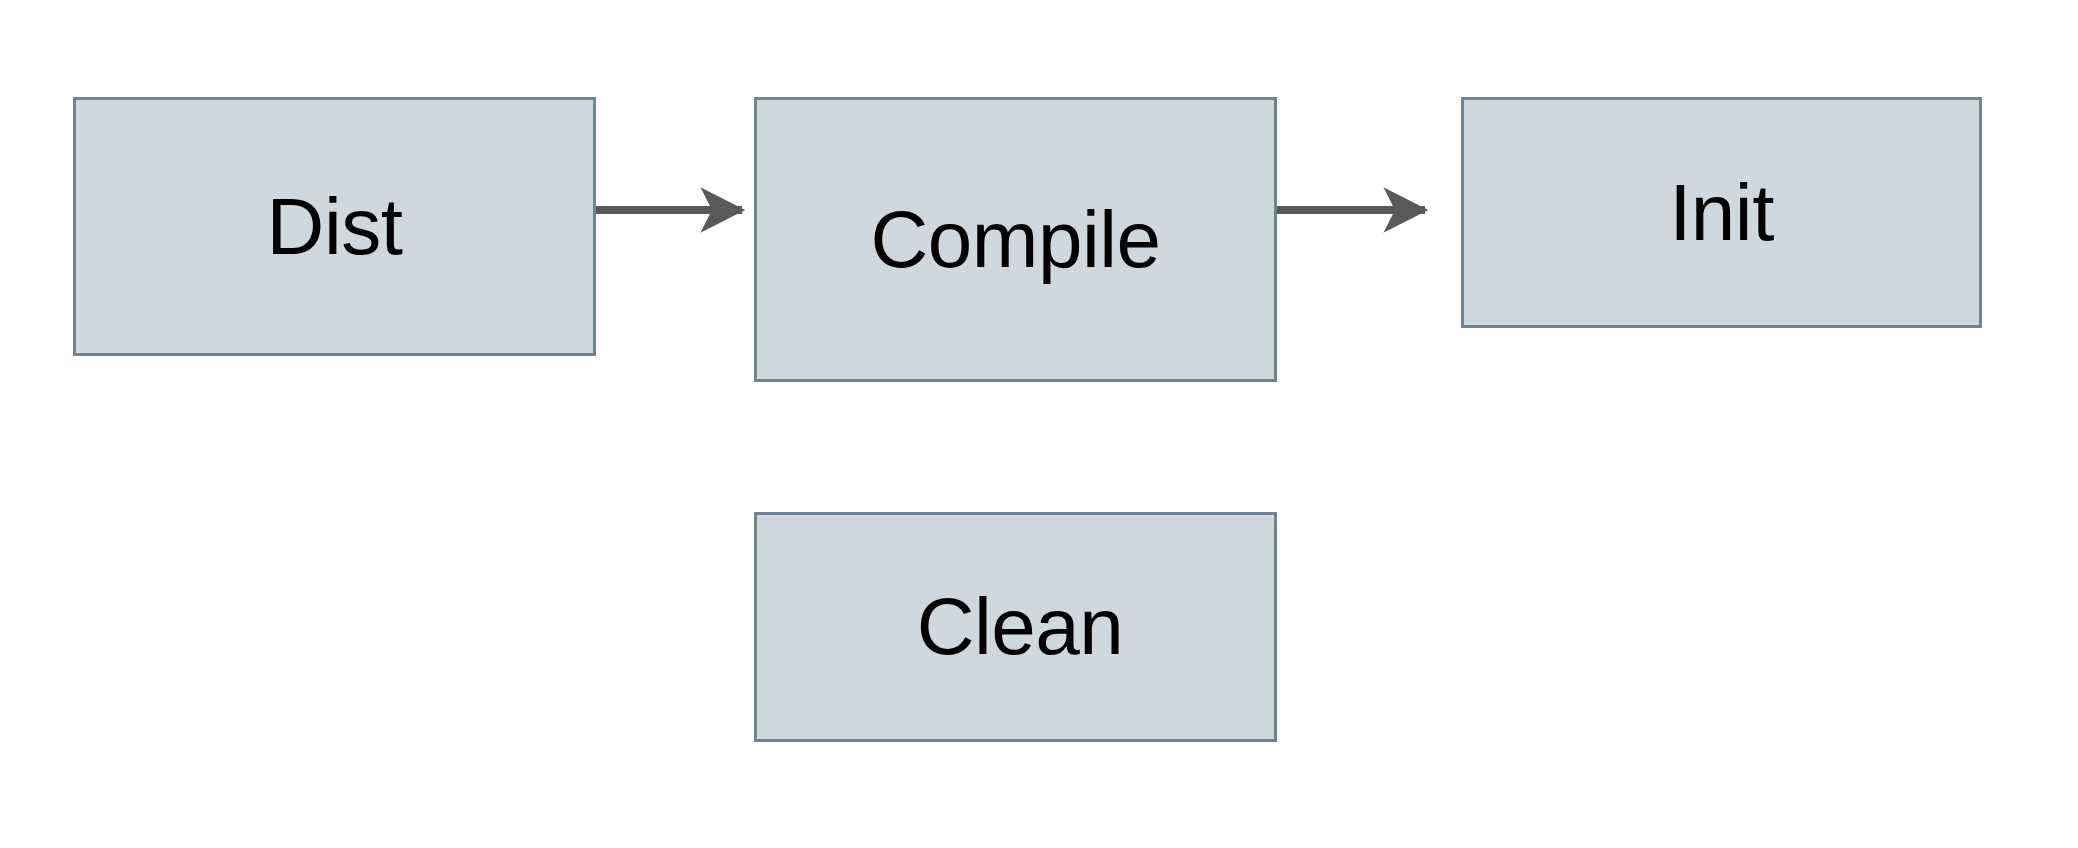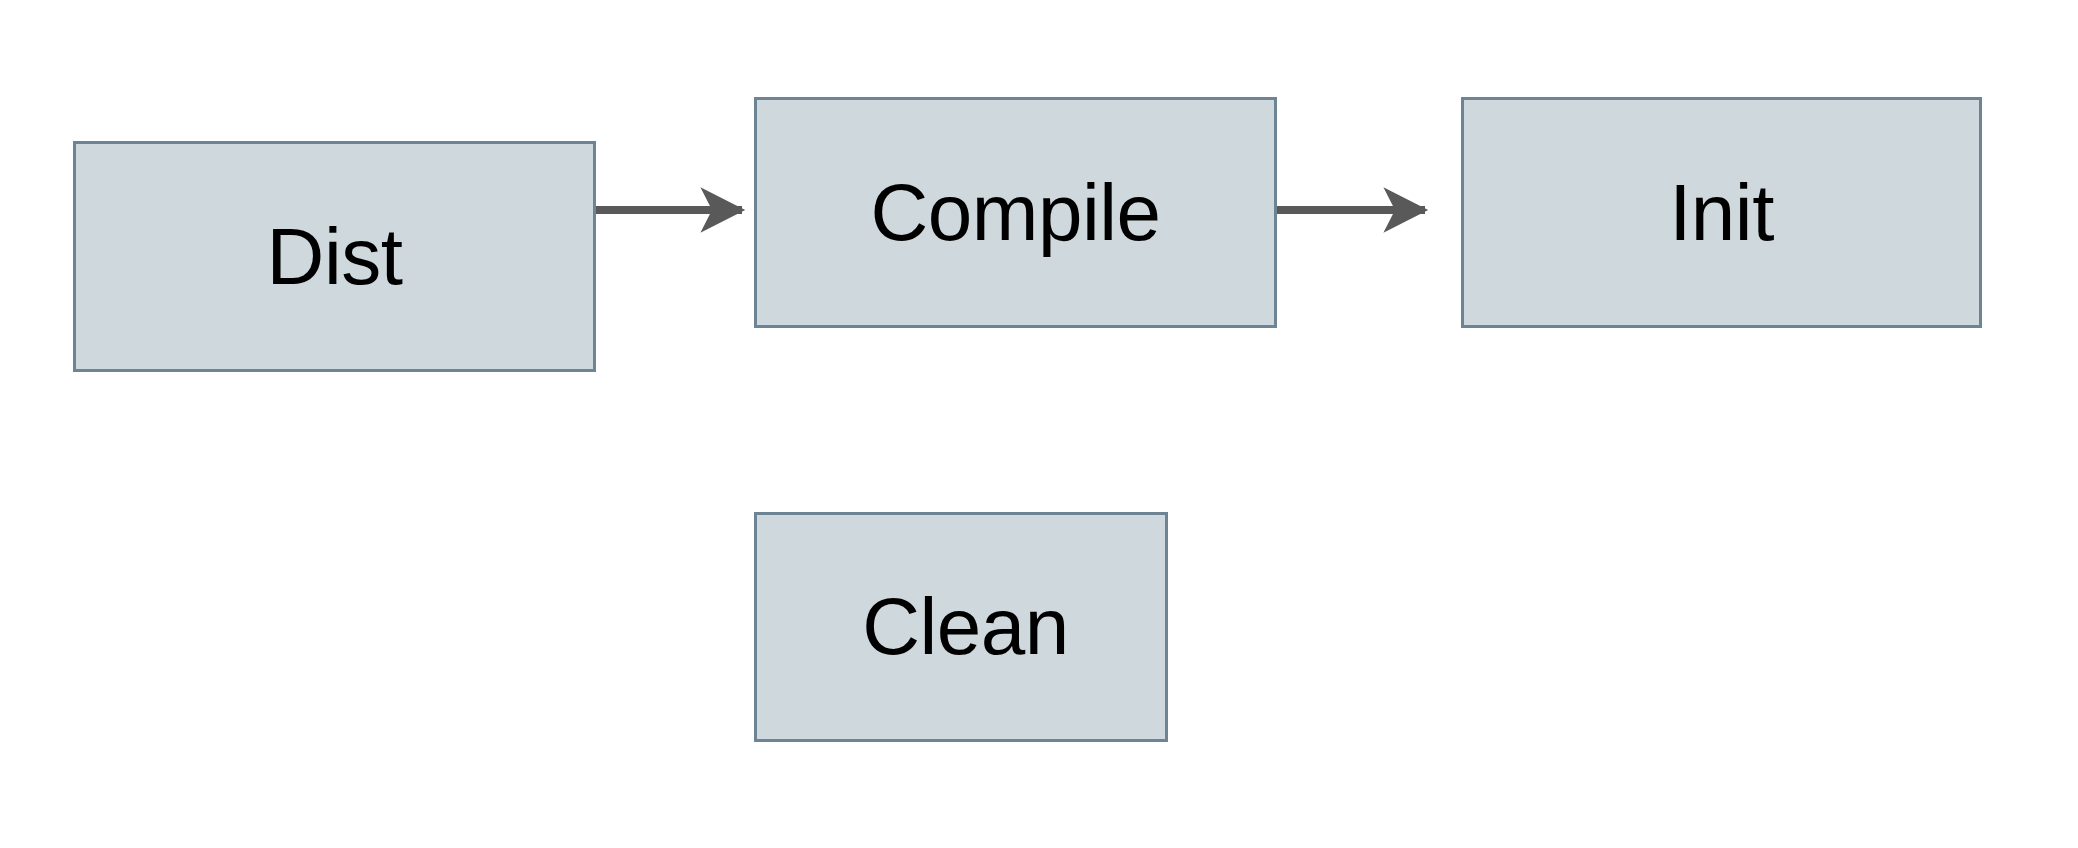--- a/index.html
+++ b/index.html
@@ -63,29 +63,29 @@
 
     <g class="edge-hit">
       <line x1="596" y1="210" x2="742" y2="210" stroke="#595959" stroke-width="8" marker-end="url(#arrowhead)"></line>
     </g>
 
     <g class="edge-hit">
       <line x1="1277" y1="210" x2="1425" y2="210" stroke="#595959" stroke-width="8" marker-end="url(#arrowhead)"></line>
     </g>
   </svg>
 
-  <div class="node" style="left:73px; top:97px; width:523px; height:231px;margin-top:44px;">
+  <div class="node" style="left:73px; top:97px; width:523px; height:259px;">
     <span class="node-label">Dist</span>
   </div>
 
-  <div class="node" style="left:754px; top:97px; width:523px; height:231px;">
+  <div class="node" style="left:754px; top:97px; width:523px; height:285px;">
     <span class="node-label">Compile</span>
   </div>
 
   <div class="node" style="left:1437px; top:97px; width:521px; height:231px;margin-left:24px;">
     <span class="node-label">Init</span>
   </div>
 
-  <div class="node" style="left:754px; top:512px; width:414px; height:230px;padding-left:9px;">
+  <div class="node" style="left:754px; top:512px; width:523px; height:230px;padding-left:9px;">
     <span class="node-label">Clean</span>
   </div>
 
 </div>
 
 </body></html>

